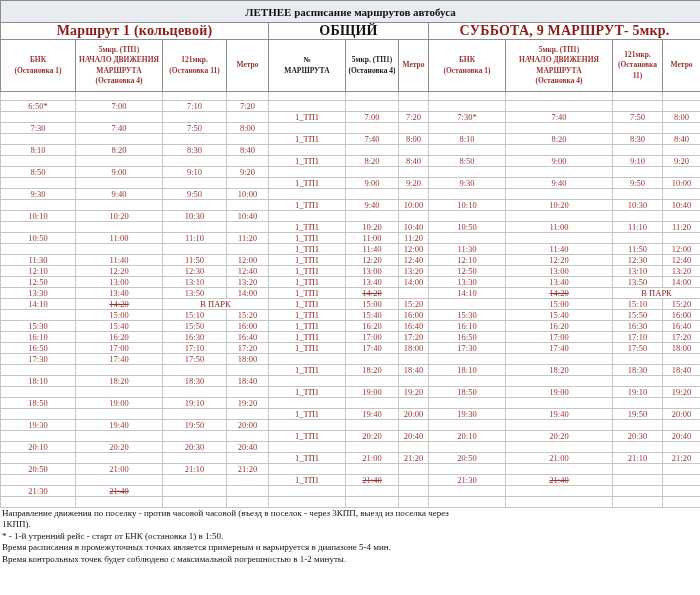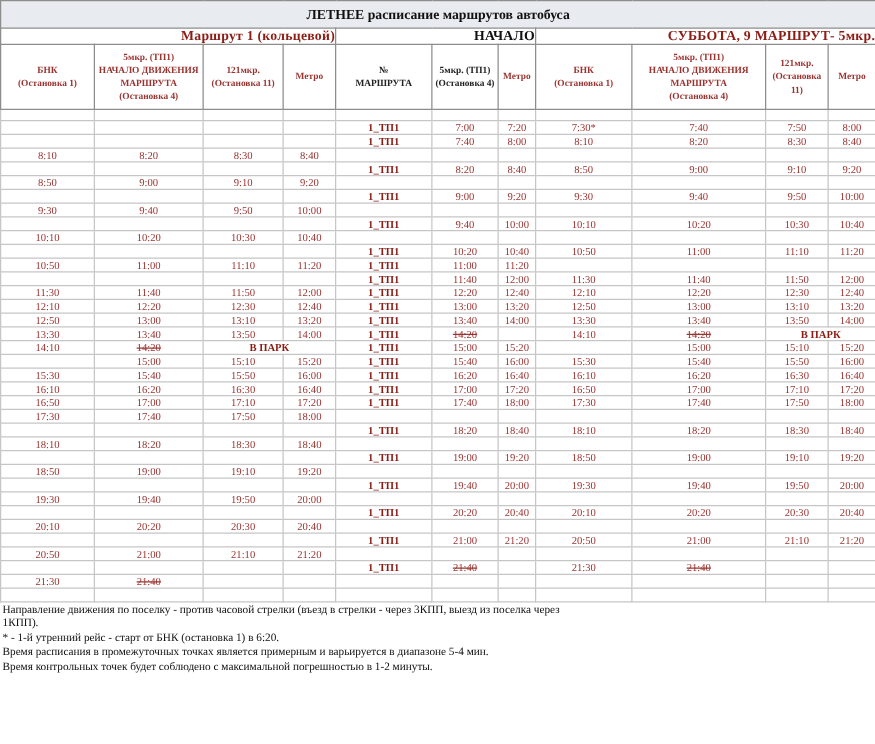--- a/index.html
+++ b/index.html
@@ -9,28 +9,28 @@
   }
   html,body{margin:0;padding:0;}
   body{width:700px;height:595px;background:#fff;
        font-family:"Liberation Serif","DejaVu Serif",serif;}
   table{border-collapse:collapse;width:700px;table-layout:fixed;}
   th,td{border:1px solid var(--grid);padding:0;text-align:center;vertical-align:middle;
         overflow:hidden;white-space:nowrap;}
   thead th{border-color:var(--grid-dark);}
   .titleband{background:var(--title-bg);height:21px;font-size:11px;font-weight:bold;
              color:#111;}
-  .sec{height:11px;font-size:11px;font-weight:bold;letter-spacing:.2px;text-align:right;}
+  .sec{height:11px;font-size:14px;font-weight:bold;letter-spacing:.2px;}
   .sec.red{color:var(--dark-red);}
   .sec.blk{color:#111;}
   .colhdr{height:51px;font-size:7.5px;font-weight:bold;line-height:1.35;white-space:normal;}
   .colhdr.red{color:var(--red);}
   .colhdr.blk{color:#222;}
   tbody td{height:10px;font-size:8.5px;color:var(--red);line-height:1;}
-  tbody td.b{font-weight:bold;color:var(--dark-red);}
+  tbody td.b{font-weight:normal;color:var(--dark-red);}
   tbody td.strike{text-decoration:line-through;font-weight:normal;}
   tr.spacer td{height:8px;}
   .banner{margin:4px 0 1px 0;width:464px;box-sizing:border-box;background:var(--banner-bg);
           color:var(--banner-text);font-weight:bold;font-size:8.5px;padding:1px 3px 2px 3px;}
   .notes{font-size:9px;color:#111;margin-left:2px;line-height:1.2;}
   .notes .note-line{margin:0 0 1px 0;}
   .notes .note-line:first-child{max-width:472px;white-space:normal;}
   .notes .note-line:nth-child(5){margin-top:5px;}
 </style>
 </head>
@@ -51,21 +51,21 @@
         <col style="width: 107px;">
         <col style="width: 50px;">
         <col style="width: 38px;">
       </colgroup>
     <thead>
       <tr>
         <th colspan="11" class="titleband">ЛЕТНЕЕ расписание маршрутов автобуса</th>
       </tr>
       <tr>
         <th colspan="4" class="sec red">Маршрут 1 (кольцевой)</th>
-        <th colspan="3" class="sec blk">НАЧАЛО</th>
+        <th colspan="3" class="sec blk">ОБЩИЙ</th>
         <th colspan="4" class="sec red">СУББОТА, 9 МАРШРУТ- 5мкр.</th>
       </tr>
       <tr>
           <th class="colhdr red">
             <div>БНК</div>
             <div>(Остановка 1)</div>
           </th>
           <th class="colhdr red">
             <div>5мкр. (ТП1)</div>
             <div>НАЧАЛО ДВИЖЕНИЯ</div>
@@ -115,35 +115,61 @@
           <td></td>
           <td></td>
           <td></td>
           <td></td>
           <td></td>
           <td></td>
           <td></td>
           <td></td>
           <td></td>
           <td></td>
+        </tr>
+        <tr>
+          <td class="">6:50*</td>
+          <td class="">7:00</td>
+          <td class="">7:10</td>
+          <td class="">7:20</td>
+          <td class=""></td>
+          <td class=""></td>
+          <td class=""></td>
+          <td class=""></td>
+          <td class=""></td>
+          <td class=""></td>
+          <td class=""></td>
         </tr>
         <tr>
           <td class=""></td>
           <td class=""></td>
           <td class=""></td>
           <td class=""></td>
           <td class="b ">1_ТП1</td>
           <td class="">7:00</td>
           <td class="">7:20</td>
           <td class="">7:30*</td>
           <td class="">7:40</td>
           <td class="">7:50</td>
           <td class="">8:00</td>
         </tr>
         <tr>
+          <td class="">7:30</td>
+          <td class="">7:40</td>
+          <td class="">7:50</td>
+          <td class="">8:00</td>
+          <td class=""></td>
+          <td class=""></td>
+          <td class=""></td>
+          <td class=""></td>
+          <td class=""></td>
+          <td class=""></td>
+          <td class=""></td>
+        </tr>
+        <tr>
           <td class=""></td>
           <td class=""></td>
           <td class=""></td>
           <td class=""></td>
           <td class="b ">1_ТП1</td>
           <td class="">7:40</td>
           <td class="">8:00</td>
           <td class="">8:10</td>
           <td class="">8:20</td>
           <td class="">8:30</td>
@@ -574,19 +600,19 @@
           <td class=""></td>
           <td class=""></td>
           <td class=""></td>
           <td class=""></td>
         </tr>
       </tbody>
   </table>
 
 
   <div class="notes">
-      <div class="note-line">Направление движения по поселку - против часовой стрелки (въезд в стрелки - через 3КПП, выезд из поселка через 1КПП).</div>
-      <div class="note-line">* - 1-й утренний рейс  - старт от БНК (остановка 1) в 6:20.</div>
+      <div class="note-line">Направление движения по поселку - против часовой часовой (въезд в поселок - через 3КПП, выезд из поселка через 1КПП).</div>
+      <div class="note-line">* - 1-й утренний рейс  - старт от БНК (остановка 1) в 1:50.</div>
       <div class="note-line">Время расписания в промежуточных точках является примерным и варьируется в диапазоне 5-4 мин.</div>
       <div class="note-line">Время контрольных точек будет соблюдено с максимальной погрешностью в 1-2 минуты.</div>
     </div>
 
 </div>
 
 </body></html>

